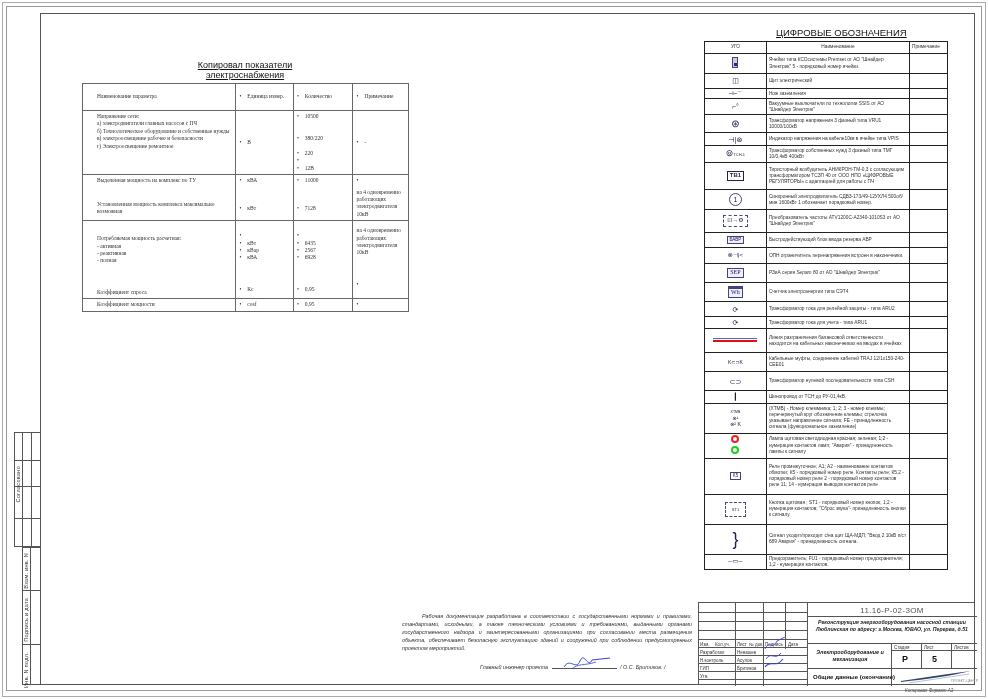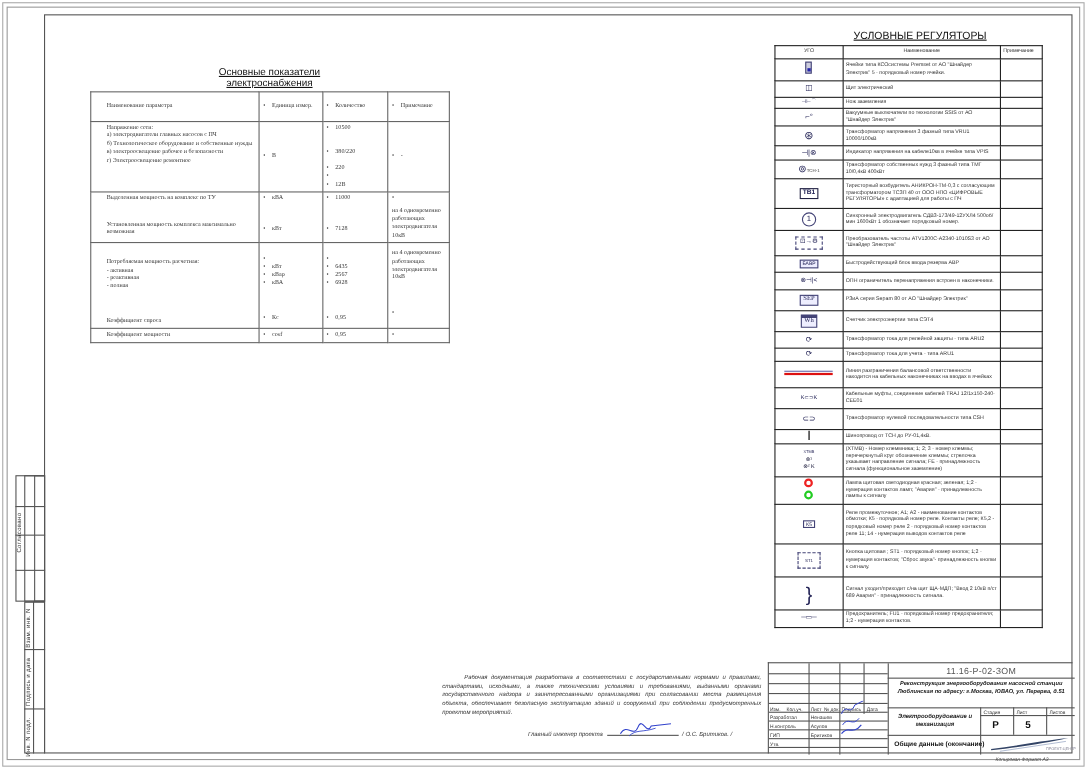--- a/index.html
+++ b/index.html
@@ -75,21 +75,21 @@
   <div class="vtext" style="left:1px;top:34px;">Согласовано</div>
   <div class="box" style="left:8px;top:115px;width:19px;height:138px;"></div>
   <div class="box" style="left:8px;top:158px;width:19px;height:0;border-width:1px 0 0 0;"></div>
   <div class="box" style="left:8px;top:212px;width:19px;height:0;border-width:1px 0 0 0;"></div>
   <div class="box" style="left:16px;top:115px;width:0;height:138px;border-width:0 0 0 1px;"></div>
   <div class="vtext" style="left:9px;top:121px;">Взам. инв. N</div>
   <div class="vtext" style="left:9px;top:166px;">Подпись и дата</div>
   <div class="vtext" style="left:9px;top:220px;">Инв. N подл.</div>
 </div>
 
-<div class="main-title">Основные показатели электроснабжения</div>
+<div class="main-title">Копировал показатели электроснабжения</div>
 <table class="params">
   <tbody>
       <tr>
     <td class="c1 vmid" style="height:27px;">Наименование параметра</td>
     <td class="c2 vmid">
           <div style="display:flex;">
             <span class="bul"></span>
             <span>Единица измер.</span>
           </div>
         </td>
@@ -171,21 +171,21 @@
   </tr>
   <tr>
     <td class="c1">Коэффициент мощности</td>
     <td class="c2"><span class="bul"></span><span>cosf</span></td>
     <td class="c3"><span class="bul"></span><span>0,95</span></td>
     <td class="c4"><span class="bul"></span></td>
   </tr>
 </tbody>
   </table>
 
-<div class="legend-title">УСЛОВНЫЕ РЕГУЛЯТОРЫ</div>
+<div class="legend-title">ЦИФРОВЫЕ ОБОЗНАЧЕНИЯ</div>
 <table class="legend">
   <tbody>
       <tr class="head">
     <td class="ugo">УГО</td>
     <td class="name">Наименование</td>
     <td class="note" style="text-align:left;">Примечание</td>
   </tr>
   <tr style="height:20px;">
         <td class="ugo"><span class="sym" style="display:inline-block;width:6px;height:11px;border:1px solid #447;background:#ccd;position:relative;"><span style="position:absolute;left:1px;bottom:1px;width:3px;height:3px;background:#22a;"></span></span></td>
         <td class="name">Ячейки типа КСОсистемы Premset от АО "Шнайдер Электрик" 5 - порядковый номер ячейки.</td>

